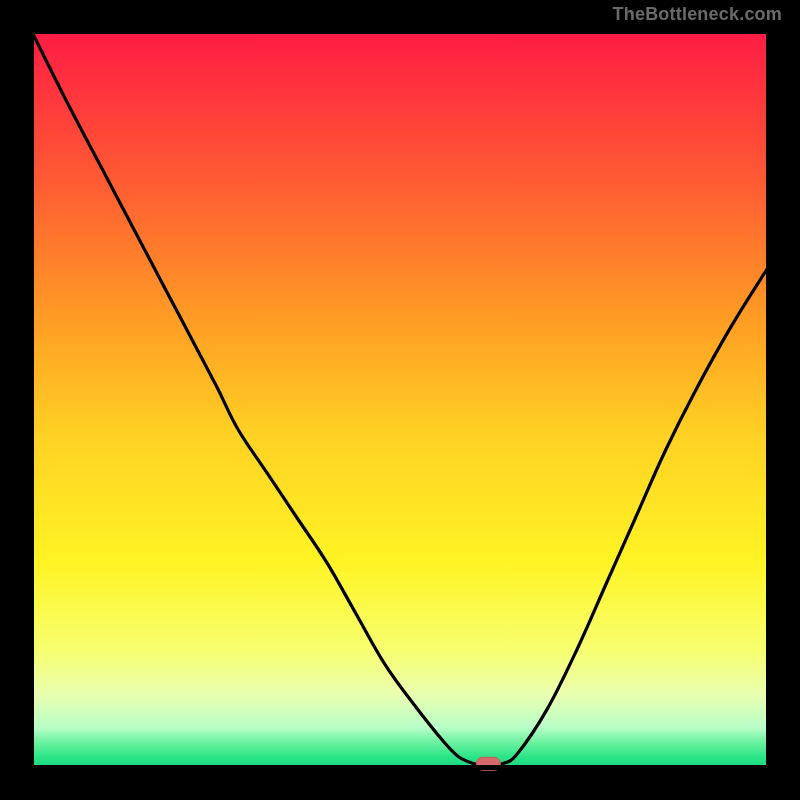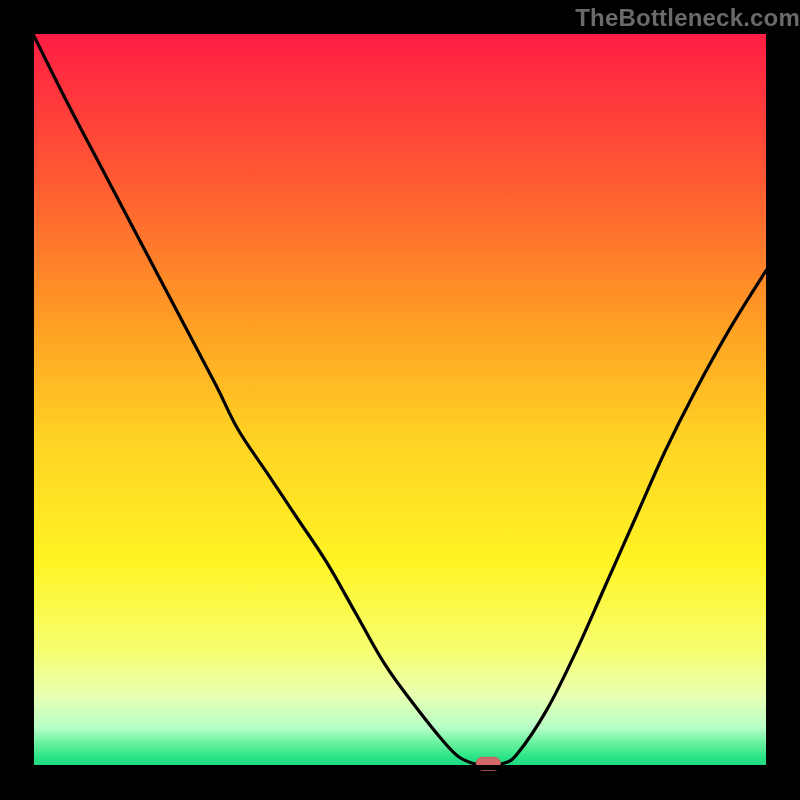--- a/index.html
+++ b/index.html
@@ -13,22 +13,22 @@
   }
   .stage {
     position: relative;
     width: 800px;
     height: 800px;
     background: #000000;
   }
   .watermark {
     position: absolute;
     top: 4px;
-    right: 0;
-    font-size: 24px;
+    right: 18px;
+    font-size: 18px;
     font-weight: 600;
     color: #6a6a6a;
     letter-spacing: 0.2px;
     user-select: none;
   }
   svg {
     position: absolute;
     top: 0;
     left: 0;
   }

